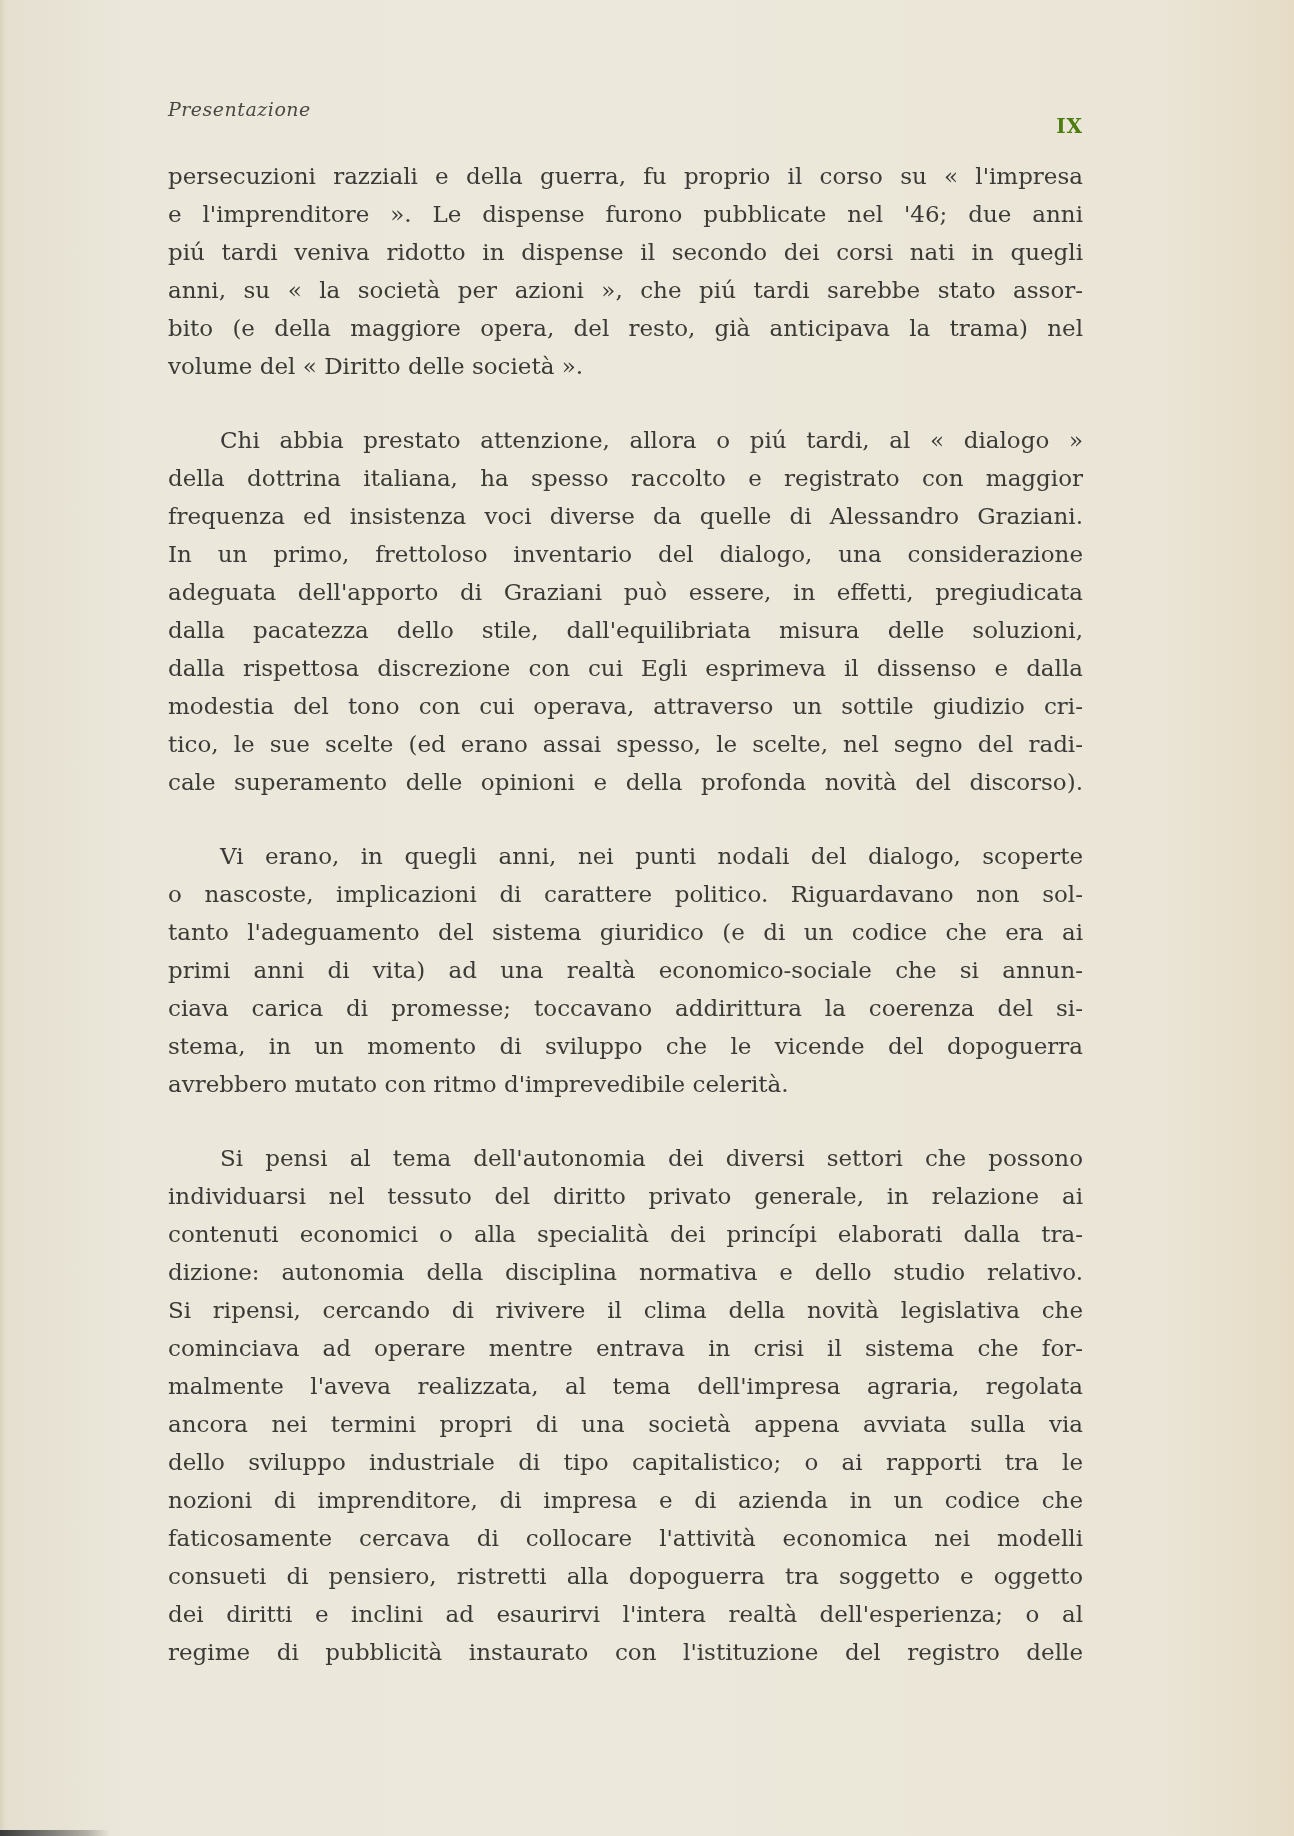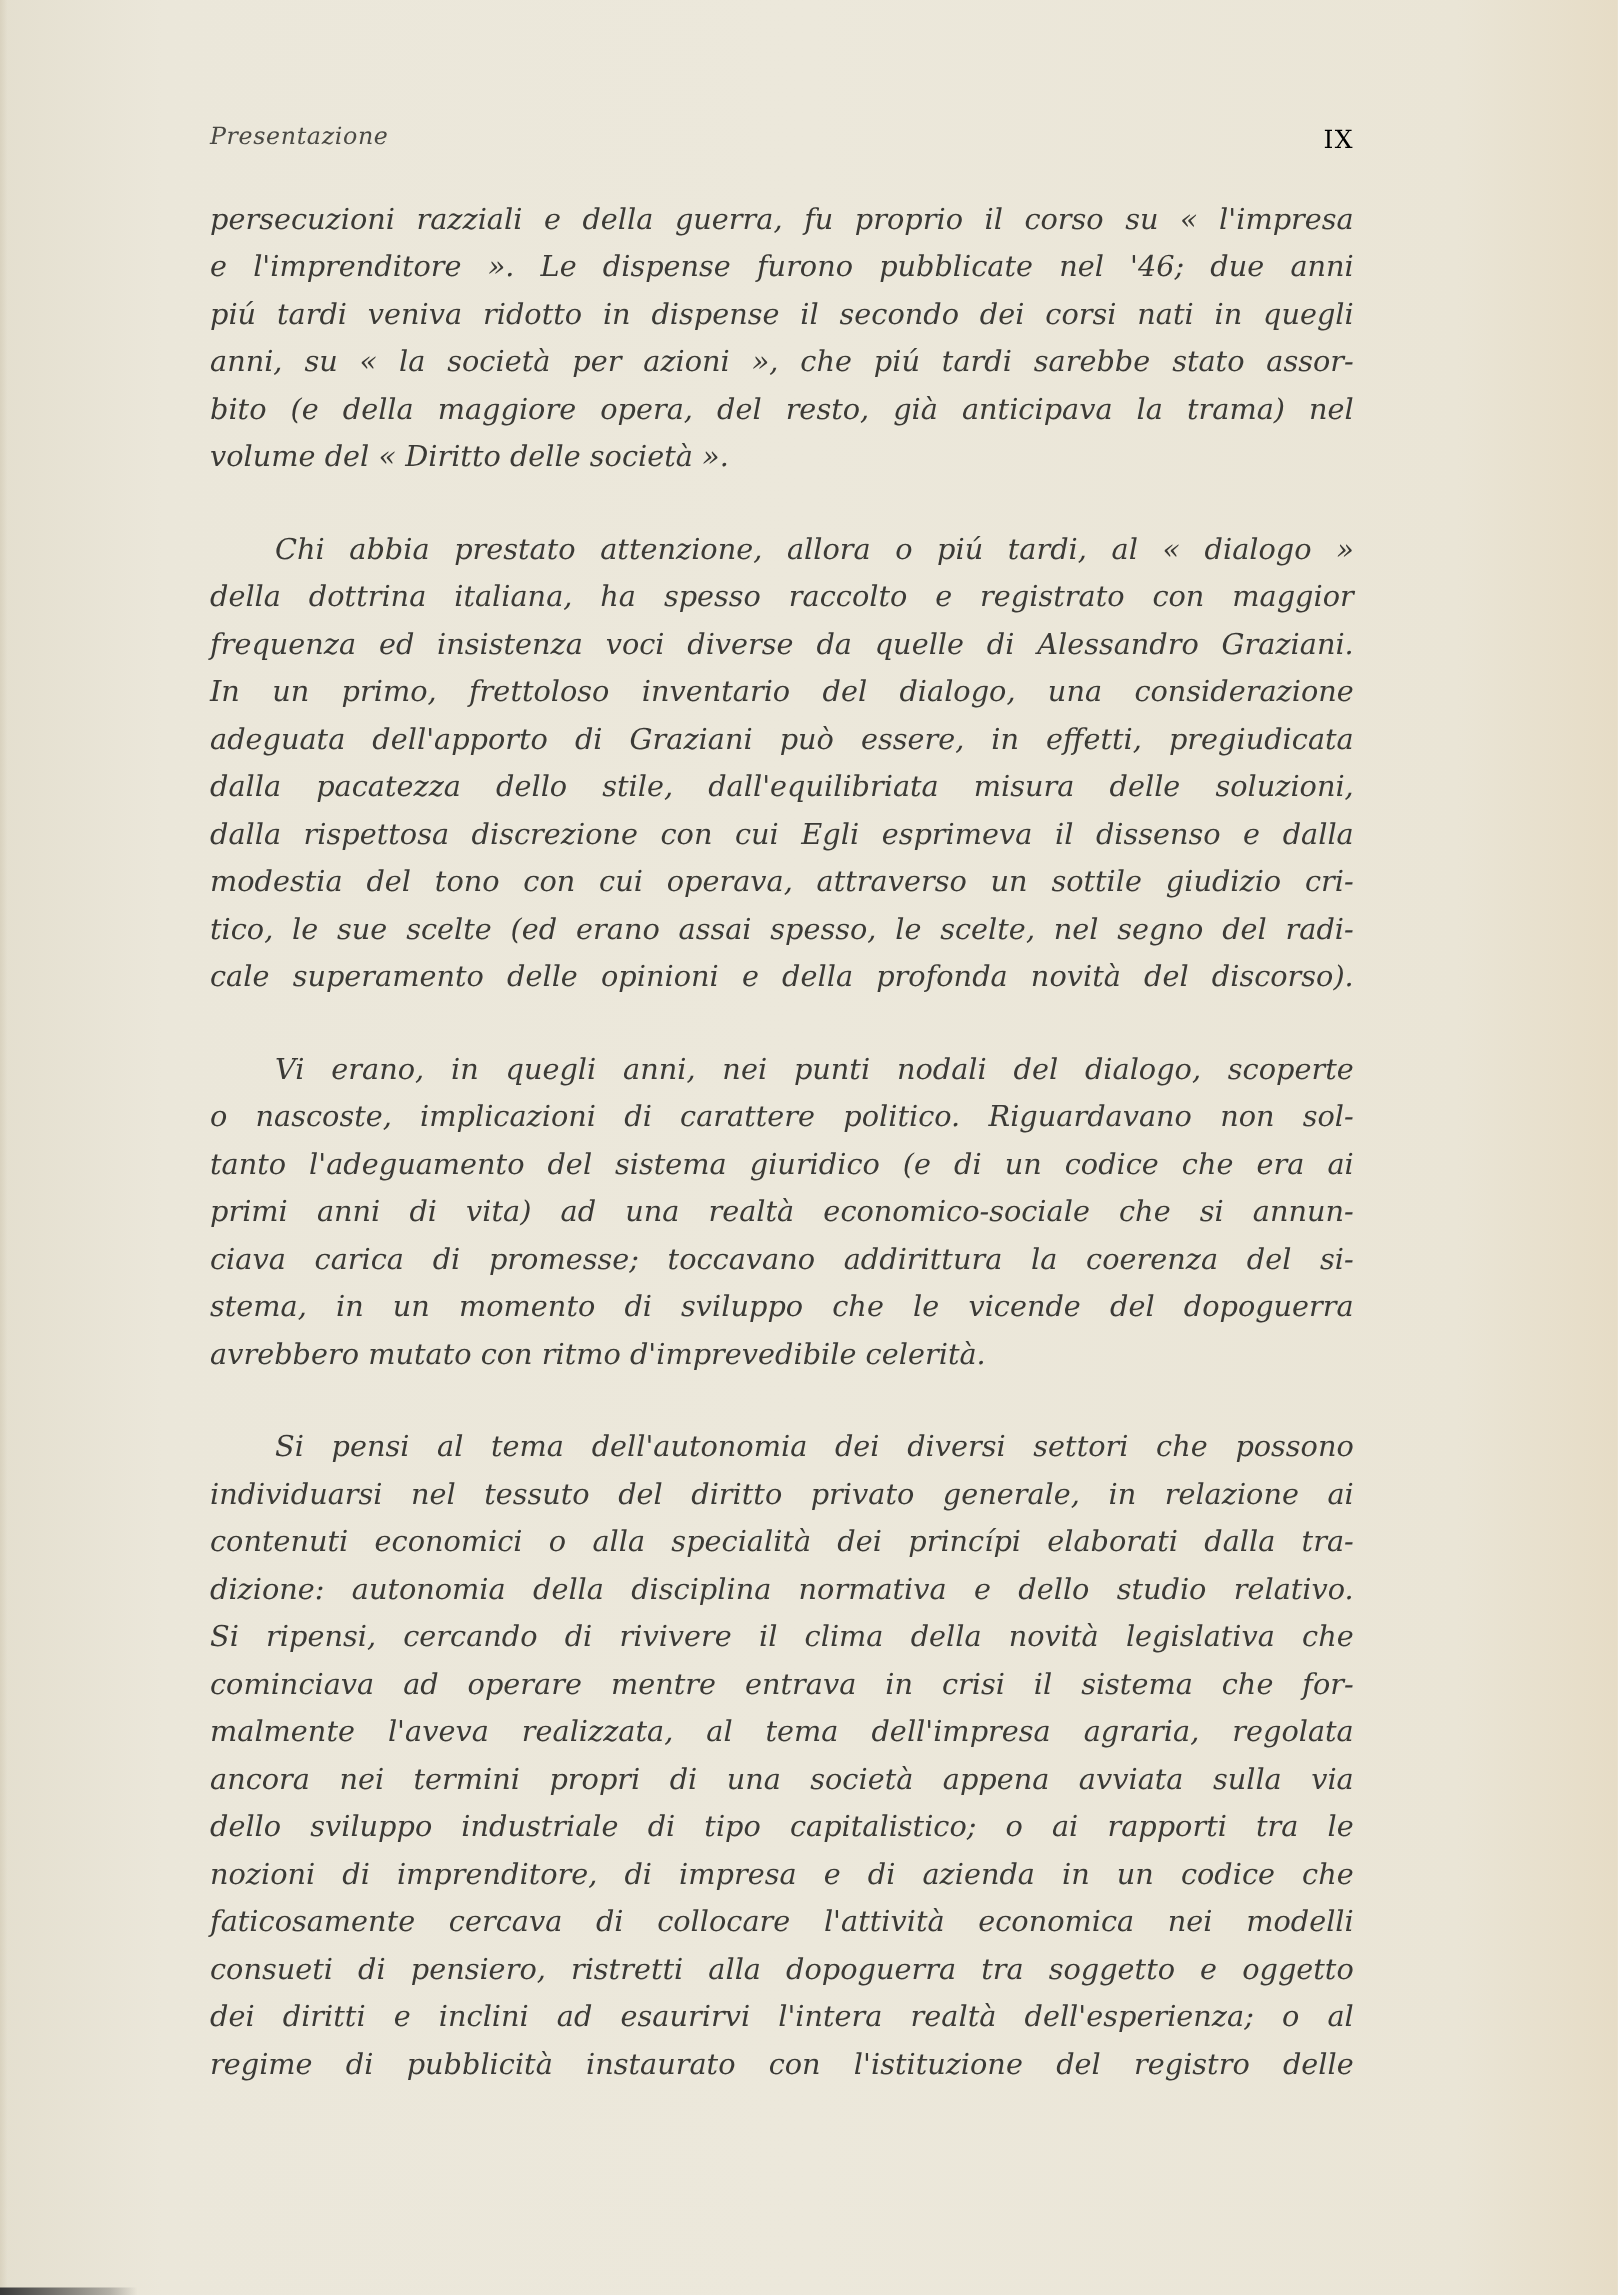--- a/index.html
+++ b/index.html
@@ -45,36 +45,36 @@
       right: 0;
       text-align: left;
       font-style: italic;
       font-size: 19px;
       letter-spacing: 0.5px;
       color: #4a4944;
     }
     .page-number {
       position: absolute;
       right: 0;
-      top: 1px;
+      top: 16px;
       font-size: 20px;
-      color: #000000;
+      color: #4d7c0f;
       letter-spacing: 1px;
+      font-weight: bold;
     }
     .body-text {
       position: absolute;
       top: 157px;
       left: 168px;
       width: 915px;
     }
     .line {
       display: block;
       height: 38px;
       line-height: 38px;
-      font-style: italic;
       font-size: 23px;
       white-space: nowrap;
       text-align: justify;
       text-align-last: justify;
       color: #3b3a36;
     }
     .line.last {
       text-align-last: left;
     }
     .line.indent {

